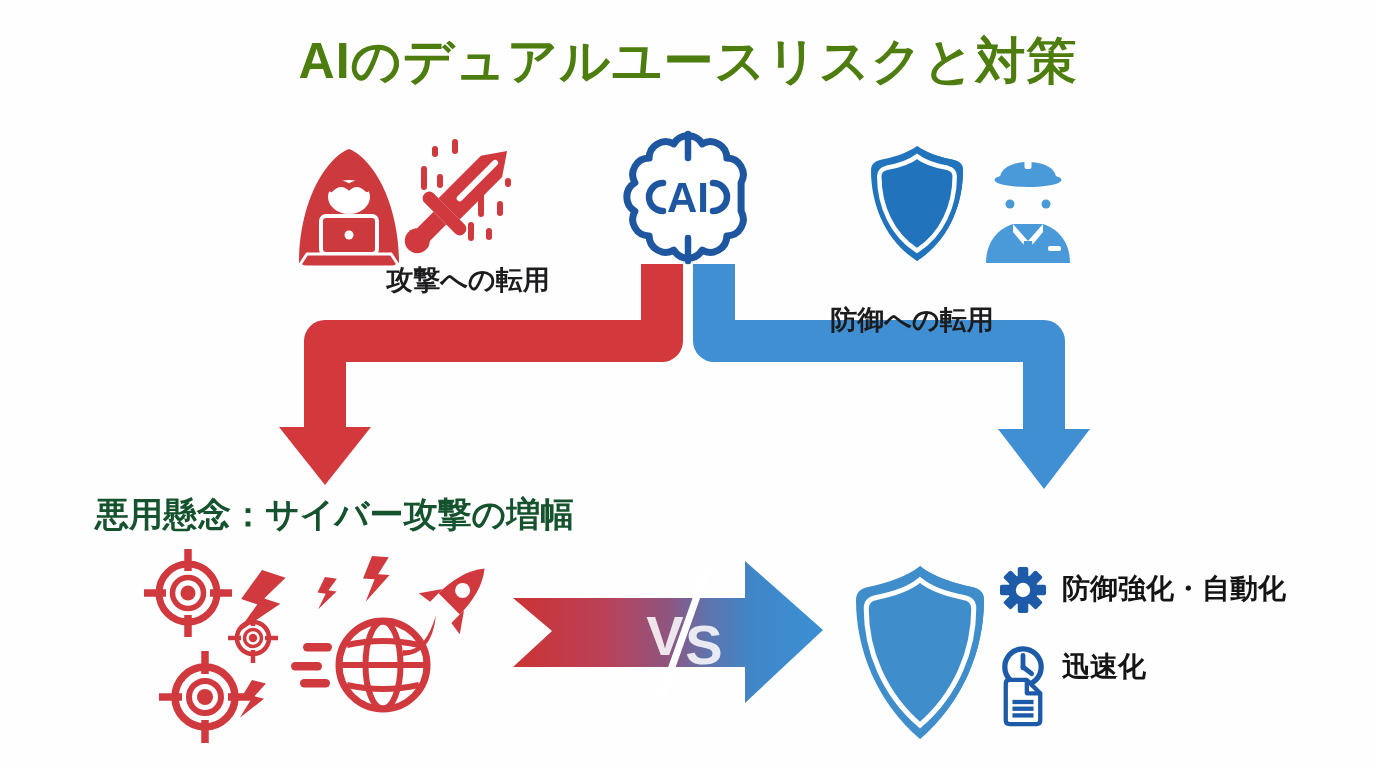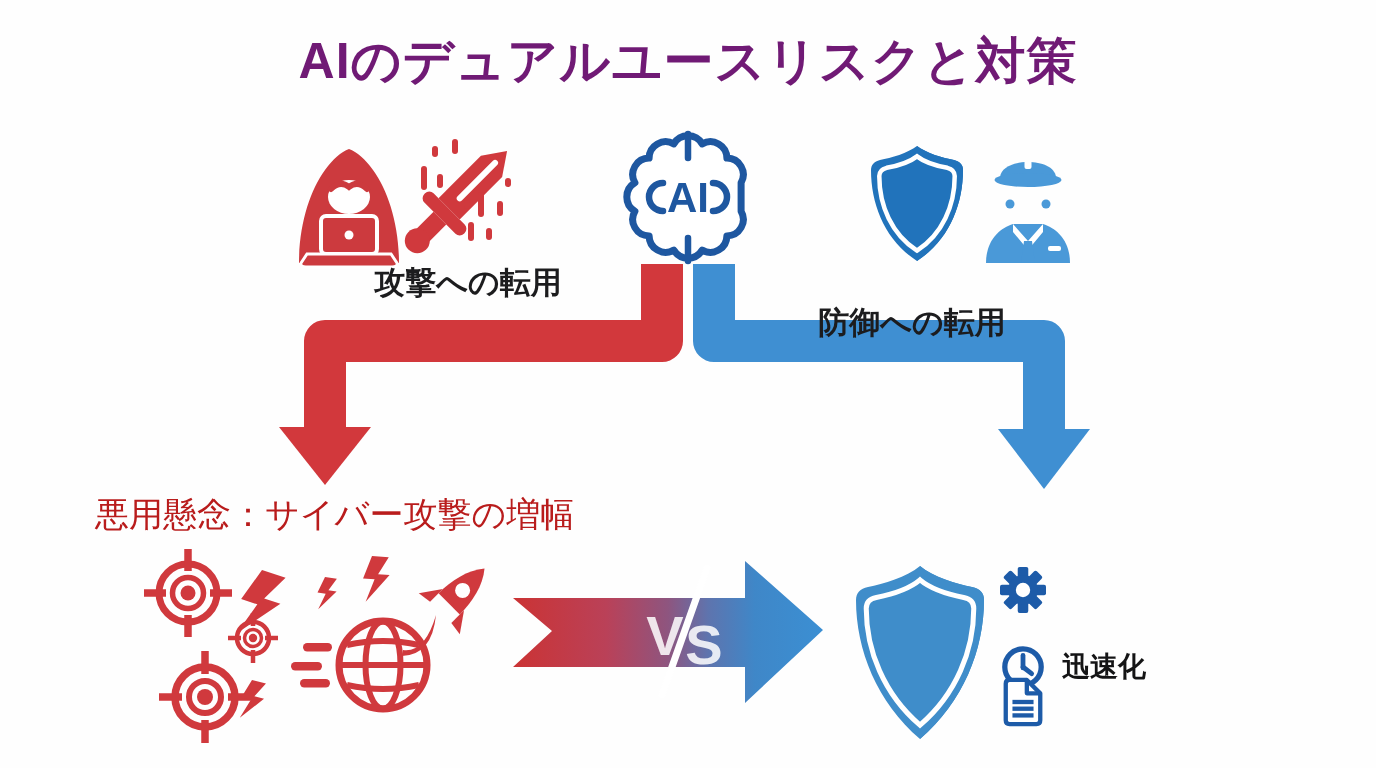--- a/index.html
+++ b/index.html
@@ -3,30 +3,30 @@
 <meta charset="utf-8">
 <style>
   html,body{margin:0;padding:0;background:#ffffff;}
   .stage{
     position:relative;width:1376px;height:768px;background:#fefefe;overflow:hidden;
     font-family:"Liberation Sans","DejaVu Sans",sans-serif;color:#1b1b1d;
   }
   .layer{position:absolute;left:0;top:0;width:1376px;height:768px;}
   .title{
     position:absolute;top:28px;left:0;width:1376px;text-align:center;
-    font-size:50px;font-weight:800;color:#701a75;letter-spacing:1px;
+    font-size:50px;font-weight:800;color:#4d7c0f;letter-spacing:1px;
   }
   .branch-label{
     position:absolute;width:300px;text-align:center;
-    font-size:31px;font-weight:800;color:#1c1c1e;
+    font-size:27px;font-weight:800;color:#1c1c1e;
   }
   .branch-label.attack{left:318px;top:262px;}
   .branch-label.defense{left:762px;top:262px;margin-top:40px;}
   .section-heading{
-    position:absolute;font-size:34px;font-weight:400;color:#b91c1c;white-space:nowrap;
+    position:absolute;font-size:34px;font-weight:700;color:#14532d;white-space:nowrap;
   }
   .section-heading.misuse{left:95px;top:492px;}
   .section-heading.counter{left:903px;top:495px;width:300px;text-align:center;}
   .cm-row{
     position:absolute;left:1000px;display:flex;align-items:center;gap:16px;height:48px;
   }
   .cm-row .cm-label{font-size:28px;font-weight:800;color:#141415;white-space:nowrap;}
   .cm-row svg{flex:0 0 auto;display:block;}
   svg{overflow:visible;}
 </style>
@@ -236,20 +236,21 @@
           <rect x="-5.5" y="-24" width="11" height="12" rx="2" transform="rotate(135)"></rect>
           <rect x="-5.5" y="-24" width="11" height="12" rx="2" transform="rotate(180)"></rect>
           <rect x="-5.5" y="-24" width="11" height="12" rx="2" transform="rotate(225)"></rect>
           <rect x="-5.5" y="-24" width="11" height="12" rx="2" transform="rotate(270)"></rect>
           <rect x="-5.5" y="-24" width="11" height="12" rx="2" transform="rotate(315)"></rect>
         </g>
         <circle r="15.5"></circle>
         <circle r="7.5" fill="#ffffff"></circle>
       </g>
     </svg>
+    <span class="cm-label">防御強化・自動化</span>
   </div>
 
   <div class="cm-row" style="top:643px;">
     <svg width="46" height="48" viewBox="0 0 48 48">
       <circle cx="24" cy="24" r="19" fill="none" stroke="#1d5ba8" stroke-width="5.5"></circle>
       <path d="M24,25 V12" stroke="#1d5ba8" stroke-width="5" stroke-linecap="round" fill="none"></path>
       <path d="M24,24 L33,31" stroke="#1d5ba8" stroke-width="5" stroke-linecap="round" fill="none"></path>
     </svg>
     <span class="cm-label">迅速化</span>
   </div>

